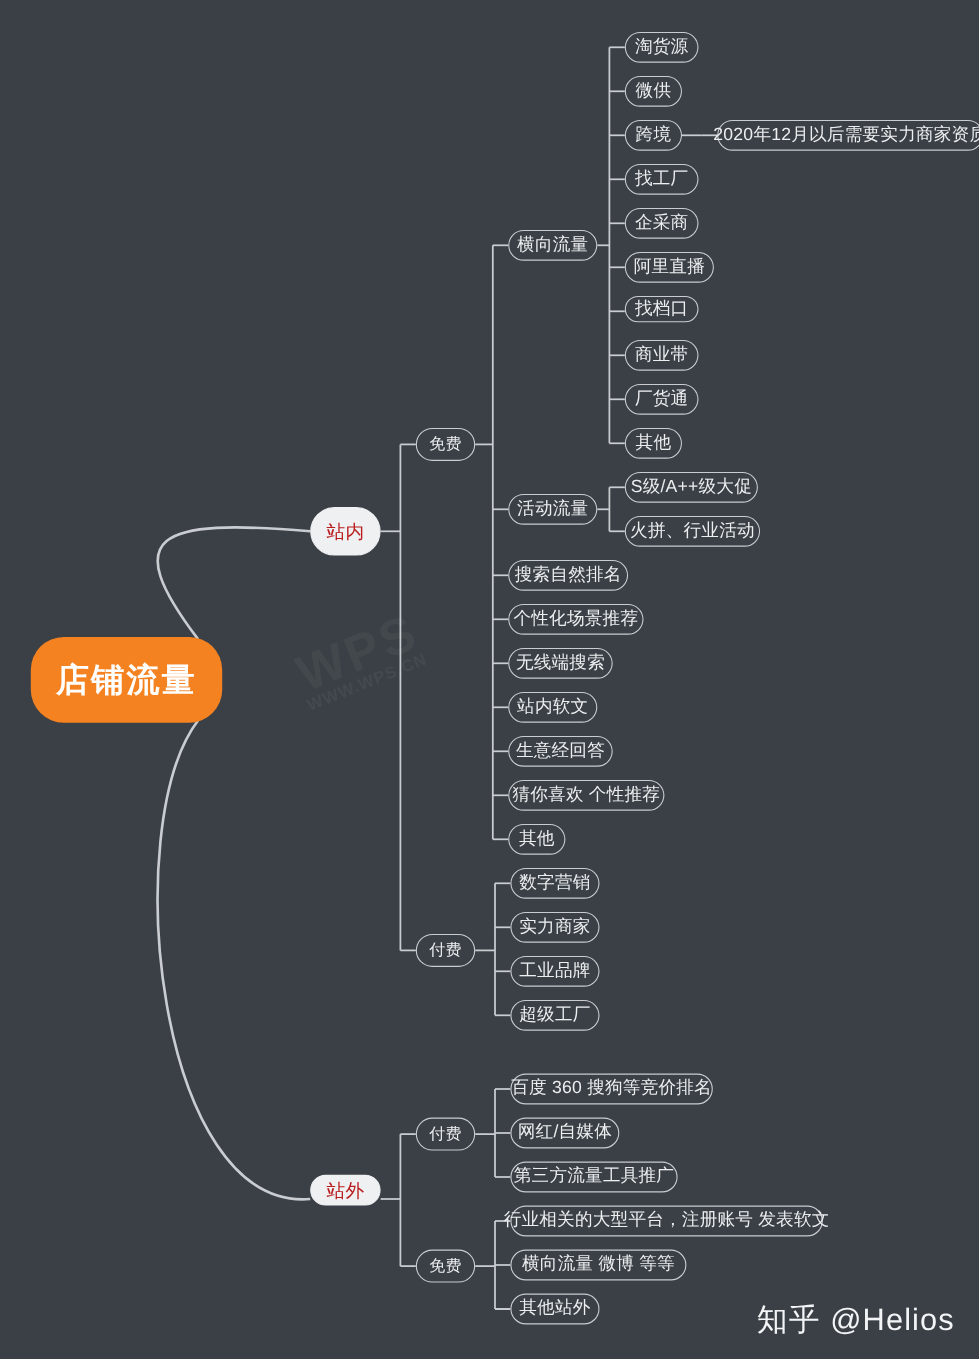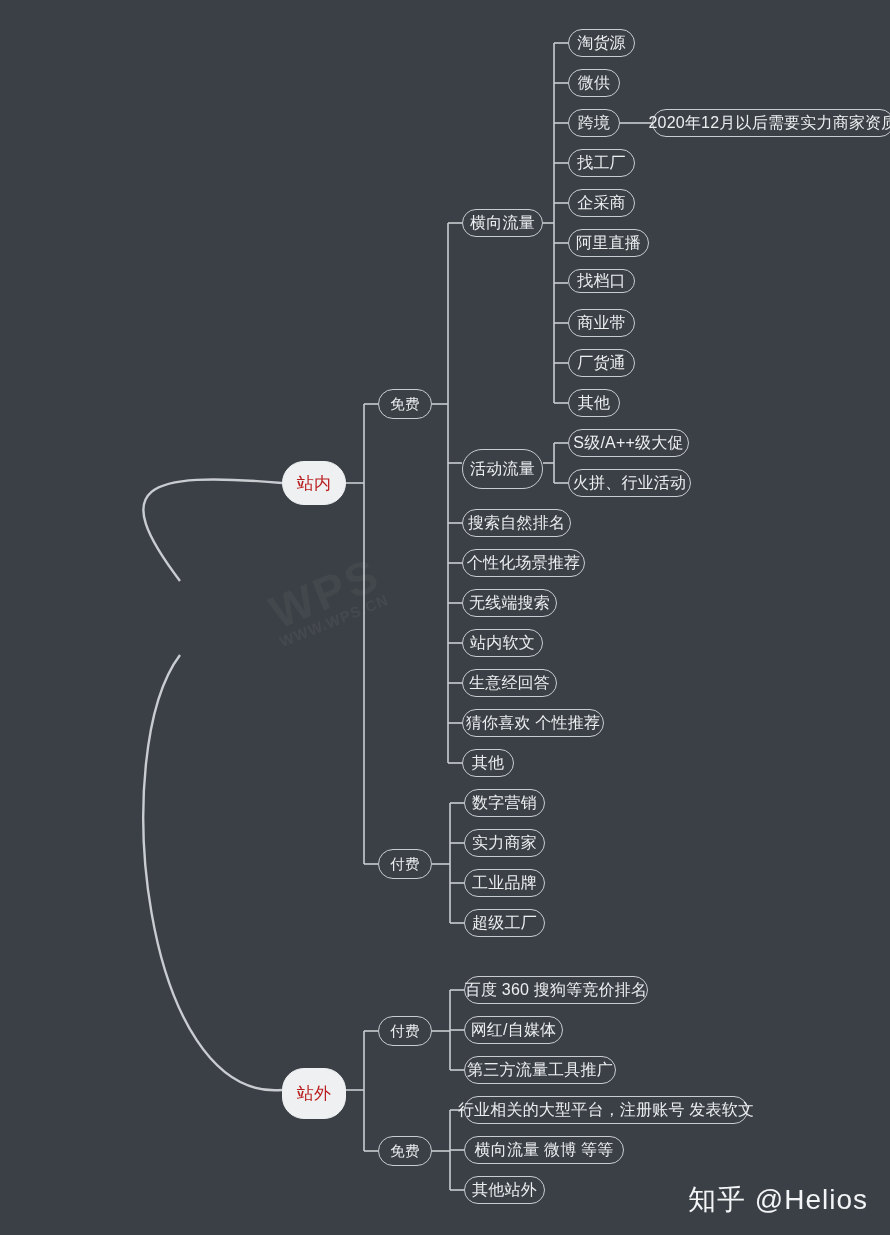--- a/index.html
+++ b/index.html
@@ -166,20 +166,23 @@
       <line x1="364" y1="1031" x2="364" y2="1151" stroke="#c9ccd1" stroke-width="1.6"></line>
       <line x1="364" y1="1031" x2="378" y2="1031" stroke="#c9ccd1" stroke-width="1.6"></line>
       <line x1="364" y1="1151" x2="378" y2="1151" stroke="#c9ccd1" stroke-width="1.6"></line>
     </svg>
 
   <div class="wm">WPS</div>
   <div class="wm2">WWW.WPS.CN</div>
 
   <div class="credit">知乎 @Helios</div>
 
+<div class="root" style="left: 28px; top: 579px; width: 174px; background: rgb(245, 130, 32); color: rgb(255, 255, 255);">
+      <span>店铺流量</span>
+    </div>
     <div class="node level2" style="left: 282px; top: 461px; width: 64px; height: 44px;">
       <span>站内</span>
     </div>
     <div class="node" style="left: 378px; top: 389px; width: 54px; height: 30px; border-radius: 999px;">
       <span>免费</span>
     </div>
     <div class="node level3" style="left: 462px; top: 209px; width: 81px; height: 28px;">
       <span>横向流量</span>
     </div>
     <div class="node level3" style="left: 568px; top: 29px; width: 67px; height: 28px;">
@@ -208,21 +211,21 @@
     </div>
     <div class="node level3" style="left: 568px; top: 309px; width: 67px; height: 28px;">
       <span>商业带</span>
     </div>
     <div class="node level3" style="left: 568px; top: 349px; width: 67px; height: 28px;">
       <span>厂货通</span>
     </div>
     <div class="node level3" style="left: 568px; top: 389px; width: 52px; height: 28px;">
       <span>其他</span>
     </div>
-    <div class="node level3" style="left: 462px; top: 449px; width: 81px; height: 40px;">
+    <div class="node level3" style="left: 462px; top: 449px; width: 81px; height: 28px;">
       <span>活动流量</span>
     </div>
     <div class="node level3" style="left: 568px; top: 429px; width: 121px; height: 28px;">
       <span>S级/A++级大促</span>
     </div>
     <div class="node level3" style="left: 568px; top: 469px; width: 123px; height: 28px;">
       <span>火拼、行业活动</span>
     </div>
     <div class="node level3" style="left: 462px; top: 509px; width: 109px; height: 28px;">
       <span>搜索自然排名</span>
@@ -253,21 +256,21 @@
     </div>
     <div class="node level3" style="left: 464px; top: 829px; width: 81px; height: 28px;">
       <span>实力商家</span>
     </div>
     <div class="node level3" style="left: 464px; top: 869px; width: 81px; height: 28px;">
       <span>工业品牌</span>
     </div>
     <div class="node level3" style="left: 464px; top: 909px; width: 81px; height: 28px;">
       <span>超级工厂</span>
     </div>
-    <div class="node level2" style="left: 282px; top: 1068px; width: 64px; height: 51px;">
+    <div class="node level2" style="left: 282px; top: 1068px; width: 64px; height: 28px;">
       <span>站外</span>
     </div>
     <div class="node" style="left: 378px; top: 1016px; width: 54px; height: 30px; border-radius: 999px;">
       <span>付费</span>
     </div>
     <div class="node level3" style="left: 464px; top: 976px; width: 184px; height: 28px;">
       <span>百度 360 搜狗等竞价排名</span>
     </div>
     <div class="node level3" style="left: 464px; top: 1016px; width: 99px; height: 28px;">
       <span>网红/自媒体</span>

